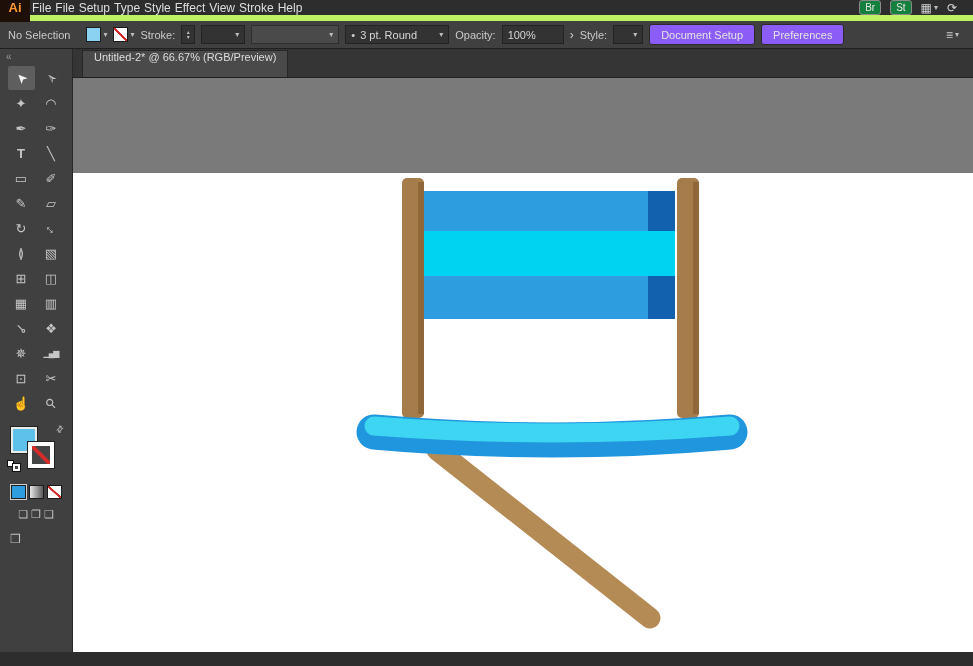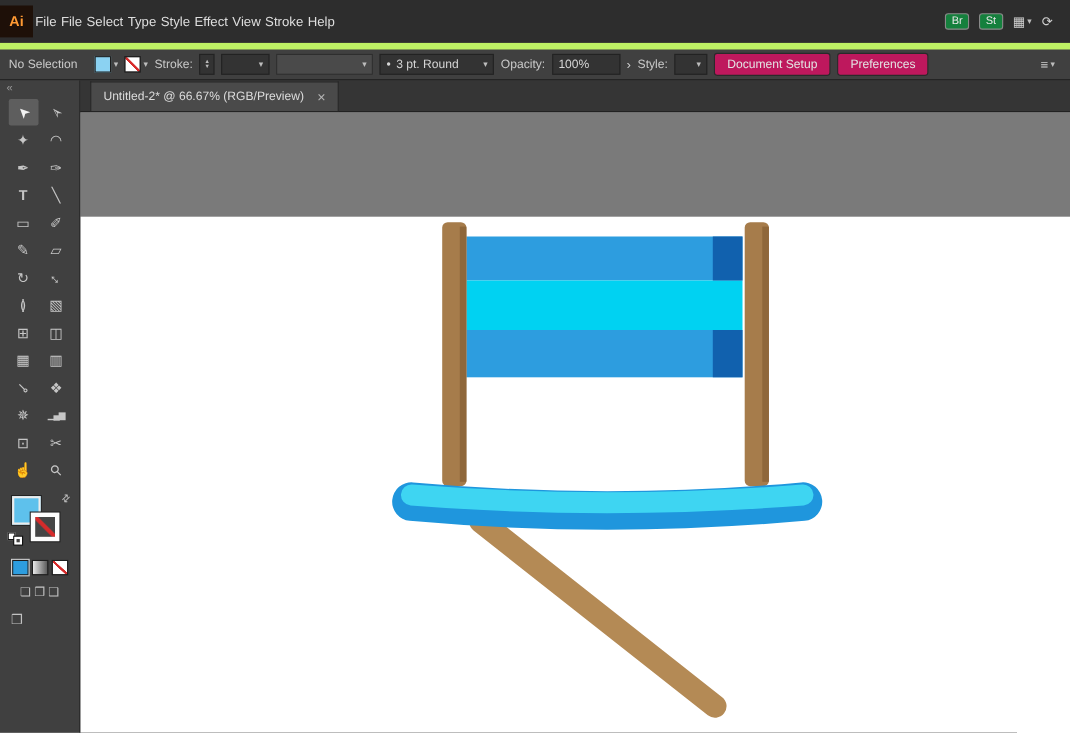--- a/index.html
+++ b/index.html
@@ -1,38 +1,38 @@
 <!DOCTYPE html>
 <html><head>
 <meta charset="utf-8">
 <style>
   * { margin:0; padding:0; box-sizing:border-box; }
   html,body { width:973px; height:666px; overflow:hidden; }
   body { font-family:"Liberation Sans", sans-serif; background:#2d2d2d; user-select:none; }
 
   
-  .menubar { display:flex; align-items:center; height:39px; background:#2d2d2d; color:#dedede; font-size:12px; }
+  .menubar { display:flex; align-items:center; height:15px; background:#2d2d2d; color:#dedede; font-size:12px; }
   .logo { width:30px; height:29px; background:#1e1008; color:#ff9a33; font-weight:bold; display:flex; align-items:center; justify-content:center; font-size:13px; }
   .menu-item { padding:0 2px; height:100%; display:flex; align-items:center; }
   .menu-right { margin-left:auto; display:flex; align-items:center; gap:9px; padding-right:16px; }
   .chip { border:1px solid #8a8a8a; border-radius:3px; padding:1px 5px; font-size:10px; color:#e6e6e6; background:#15803d; }
   .icon-btn { display:flex; align-items:center; gap:2px; color:#cfcfcf; font-size:12px; }
   .tiny-chev { font-size:8px; color:#bdbdbd; }
 
   
   .controlbar { display:flex; align-items:center; height:34px; background:#404040; border-top:6px solid #bef264; border-bottom:1px solid #1f1f1f; color:#c9c9c9; font-size:11px; gap:6px; padding:0 8px; }
   .cb-status { margin-right:10px; }
   .swatch { width:15px; height:15px; border:1px solid #1d1d1d; }
   .none-bg { background: linear-gradient(to top right, #fff 43%, #d62b2b 45%, #d62b2b 55%, #fff 57%); }
   .swatch-pair { display:flex; align-items:center; gap:2px; }
   .combo { height:19px; background:#333; border:1px solid #222; display:flex; align-items:center; padding:0 5px; gap:5px; color:#d5d5d5; }
   .combo-disabled { height:19px; width:88px; background:#4a4a4a; border:1px solid #2e2e2e; display:flex; align-items:center; justify-content:flex-end; padding:0 5px; color:#8d8d8d; }
   .spinner { width:14px; height:19px; background:#333; border:1px solid #222; display:flex; flex-direction:column; align-items:center; justify-content:center; line-height:5px; }
   .spinner span { font-size:6px; color:#bbb; }
-  .btn { height:21px; padding:0 11px; background:#be185d; border:1px solid #2a2a2a; border-radius:3px; color:#e3e3e3; font-size:11px; display:flex; align-items:center; }
+  .btn { height:21px; padding:0 11px; background:#8b5cf6; border:1px solid #2a2a2a; border-radius:3px; color:#e3e3e3; font-size:11px; display:flex; align-items:center; }
   .cb-right { margin-left:auto; display:flex; align-items:center; gap:6px; padding-right:6px; }
 
   
   .main { display:flex; height:603px; }
 
   
   .toolbar { width:73px; background:#404040; border-right:1px solid #282828; display:flex; flex-direction:column; align-items:center; }
   .tb-header { width:100%; height:17px; padding:2px 0 0 6px; color:#9a9a9a; font-size:10px; }
   .tools { display:grid; grid-template-columns:27px 27px; gap:1px 3px; }
   .tool { width:27px; height:24px; display:flex; align-items:center; justify-content:center; color:#c6c6c6; font-size:13px; }
@@ -55,35 +55,35 @@
   .cgn-row { display:flex; gap:3px; margin-top:10px; }
   .cgn { width:15px; height:14px; border:1px solid #1d1d1d; }
   .cgn.sel { outline:1px solid #cfcfcf; }
   .grad-bg { background:linear-gradient(to right, #e8e8e8, #5a5a5a); }
   .modes-row { display:flex; gap:3px; margin-top:9px; color:#c2c2c2; font-size:11px; }
   .screen-mode { margin-top:11px; color:#c2c2c2; font-size:12px; align-self:flex-start; margin-left:10px; }
 
   
   .content { flex:1; display:flex; flex-direction:column; min-width:0; }
   .tabstrip { height:29px; background:#353535; border-bottom:1px solid #202020; display:flex; align-items:flex-end; }
-  .tab { height:27px; margin-left:9px; background:#4a4a4a; color:#dcdcdc; font-size:11px; display:flex; align-items:center; gap:12px; padding:0 11px; border:1px solid #262626; border-bottom:none; }
+  .tab { height:27px; margin-left:9px; background:#4a4a4a; color:#dcdcdc; font-size:11px; display:flex; align-items:center; gap:12px; padding:0 11px; border:1px solid #262626; border-bottom:none;flex-direction:column; }
   .tab-close { color:#b5b5b5; font-size:13px; line-height:1; }
   .canvas { flex:1; position:relative; overflow:hidden; background:#7a7a7a; }
   .canvas svg { position:absolute; left:0; top:0; }
 </style>
 </head>
 <body>
 
 <div class="app">
 
   <div class="menubar">
     <div class="logo">Ai</div>
     <div class="menu-item">File</div>
     <div class="menu-item">File</div>
-    <div class="menu-item">Select</div>
+    <div class="menu-item">Setup</div>
     <div class="menu-item">Type</div>
     <div class="menu-item">Style</div>
     <div class="menu-item">Effect</div>
     <div class="menu-item">View</div>
     <div class="menu-item">Stroke</div>
     <div class="menu-item">Help</div>
     <div class="menu-right">
       <span class="chip">Br</span>
       <span class="chip">St</span>
       <span class="icon-btn">

